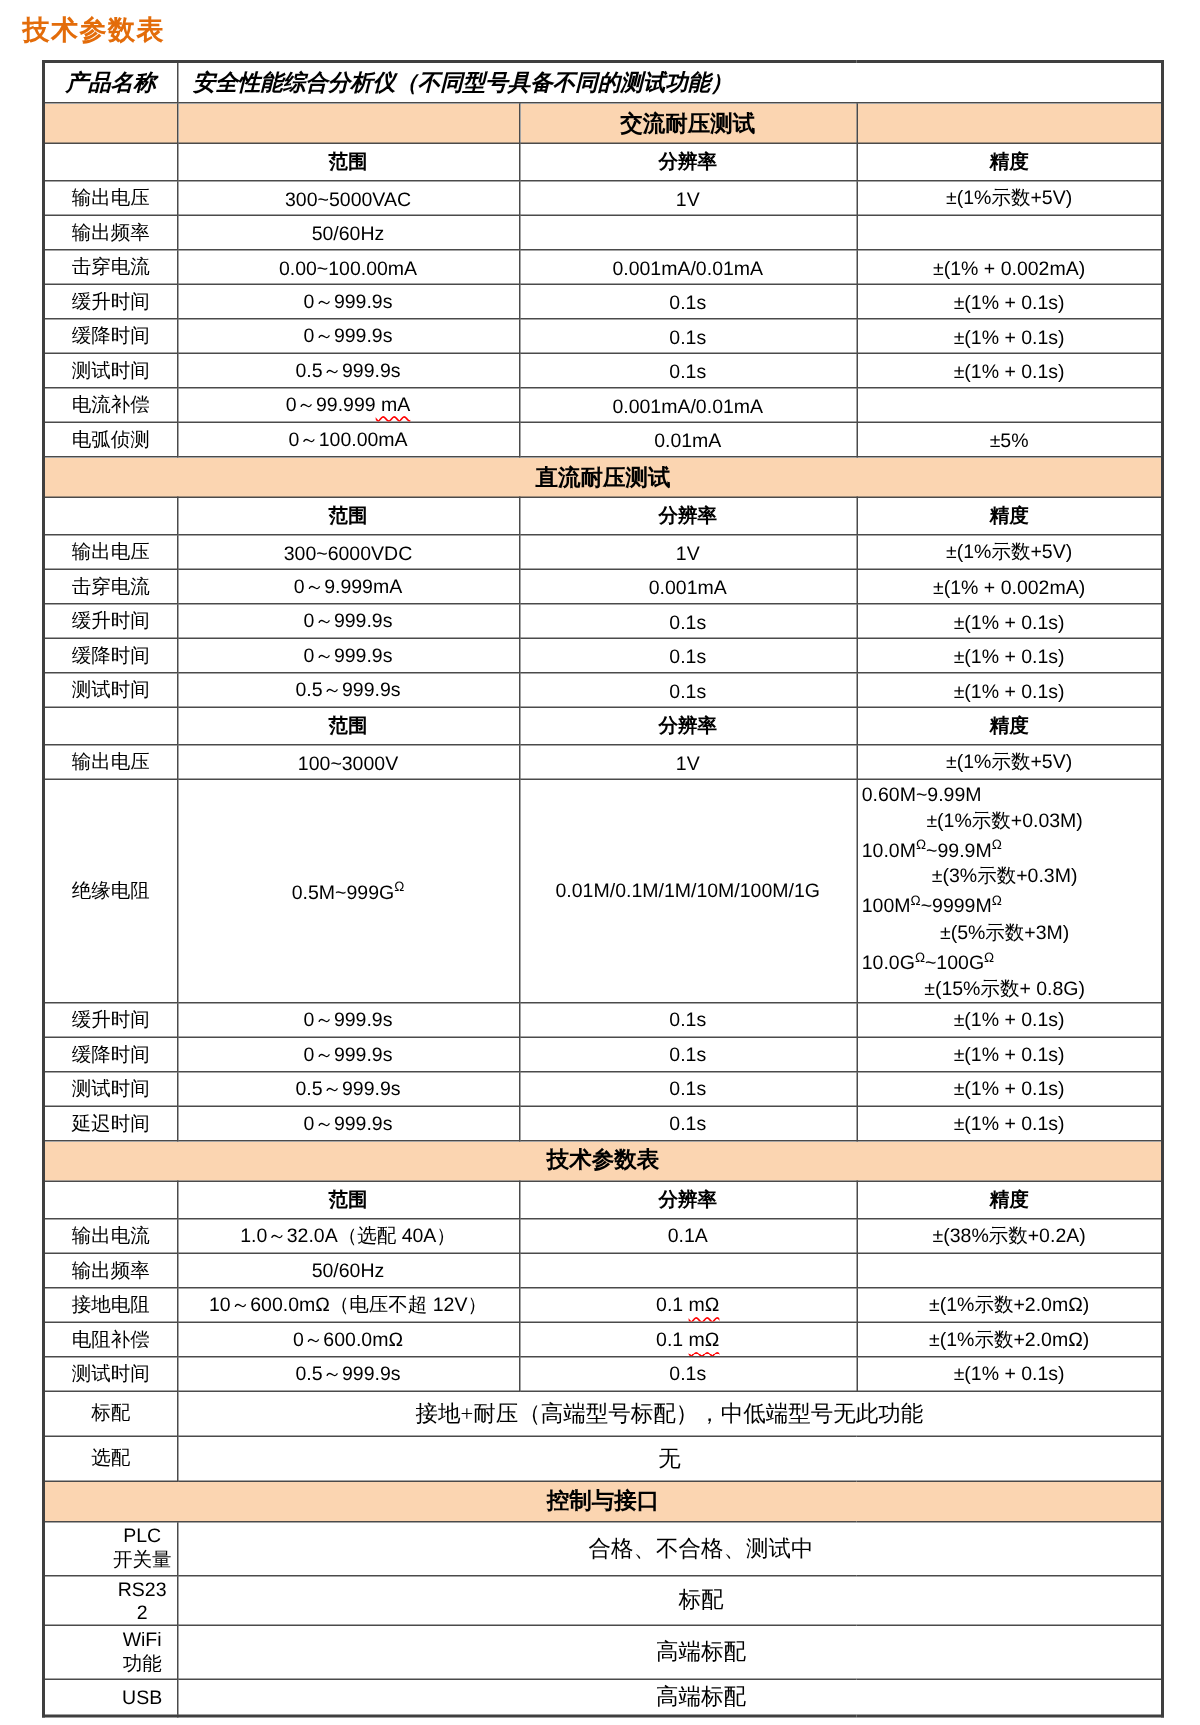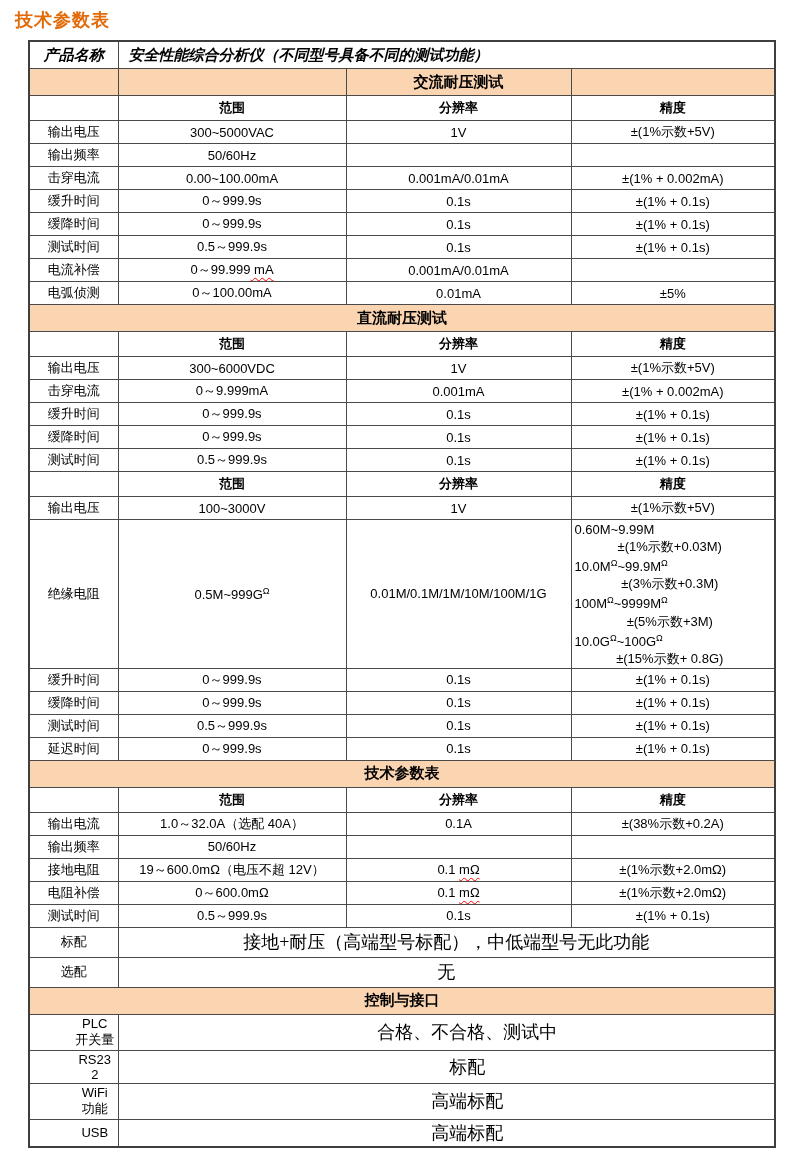--- a/index.html
+++ b/index.html
@@ -61,21 +61,21 @@
   td.acc-lines { padding: 3px 6px; }
   td.acc-lines .ln { line-height: 17px; white-space: nowrap; }
   td.acc-lines .ln.left { text-align: left; }
   td.acc-lines .ln.right { text-align: center; padding-right: 6px; }
   tr.r-two td { height: 27px; }
   tr.r-ctrl td { height: 21px; padding-left: 45px; }
   td.val-span {
     text-align: left;
     padding-left: 9px;
     font-family: "Liberation Serif", serif;
-    font-size: 18px;
+    font-size: 15px;
   }
   .sup { vertical-align: super; font-size: 9px; }
   .squiggle {
     text-decoration-line: underline;
     text-decoration-style: wavy;
     text-decoration-color: #FF0000;
     text-decoration-thickness: 1px;
     text-underline-offset: 3px;
   }
 </style>
@@ -262,21 +262,21 @@
         <td>±(38%示数+0.2A)</td>
       </tr>
       <tr class="r-data">
         <td>输出频率</td>
         <td>50/60Hz</td>
         <td></td>
         <td></td>
       </tr>
       <tr class="r-data">
         <td>接地电阻</td>
-        <td>19～600.0mΩ（电压不超 12V）</td>
+        <td>10～600.0mΩ（电压不超 12V）</td>
         <td>0.1 <span class="squiggle">mΩ</span></td>
         <td>±(1%示数+2.0mΩ)</td>
       </tr>
       <tr class="r-data">
         <td>电阻补偿</td>
         <td>0～600.0mΩ</td>
         <td>0.1 <span class="squiggle">mΩ</span></td>
         <td>±(1%示数+2.0mΩ)</td>
       </tr>
       <tr class="r-data">

